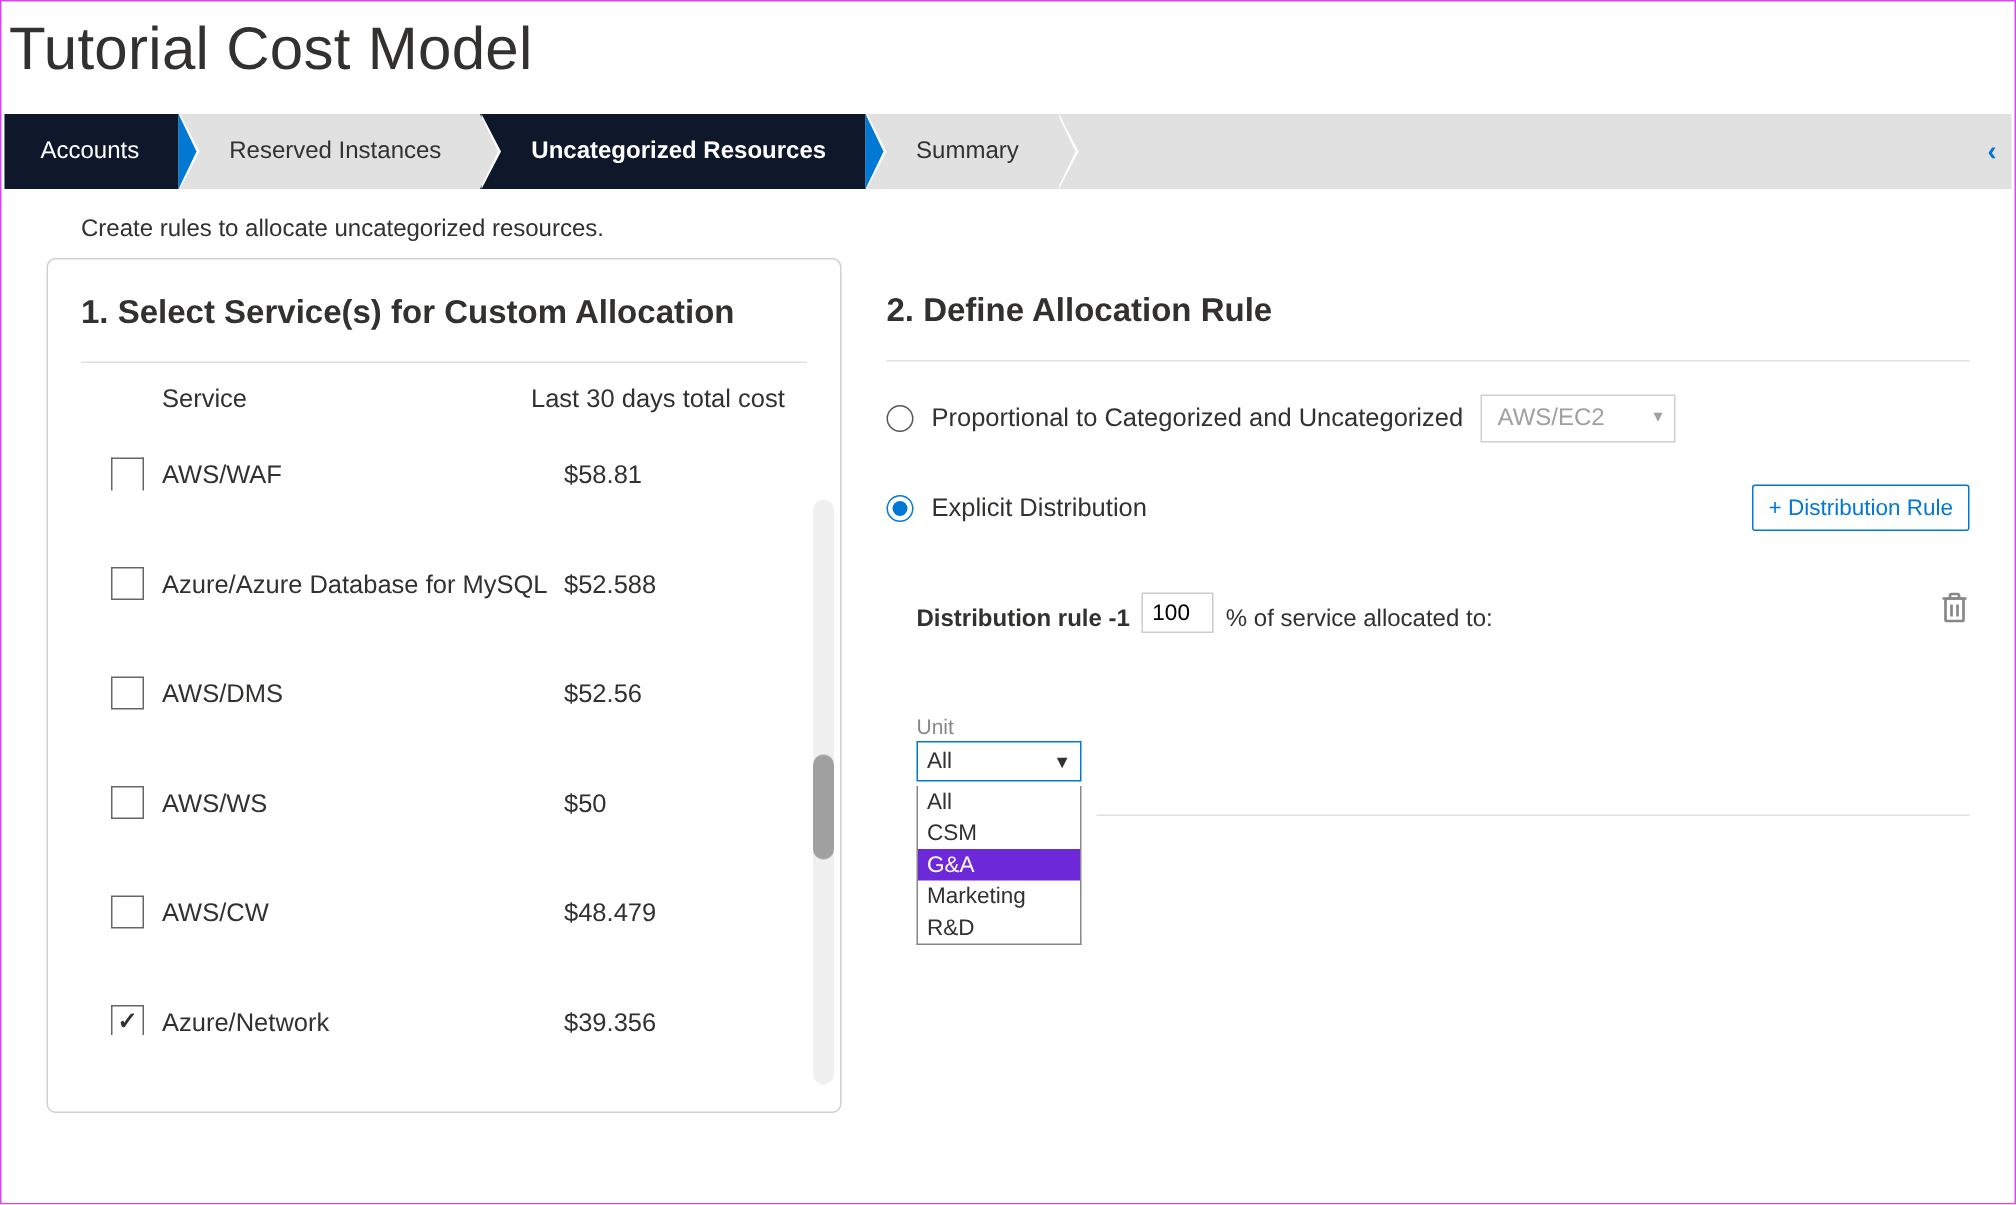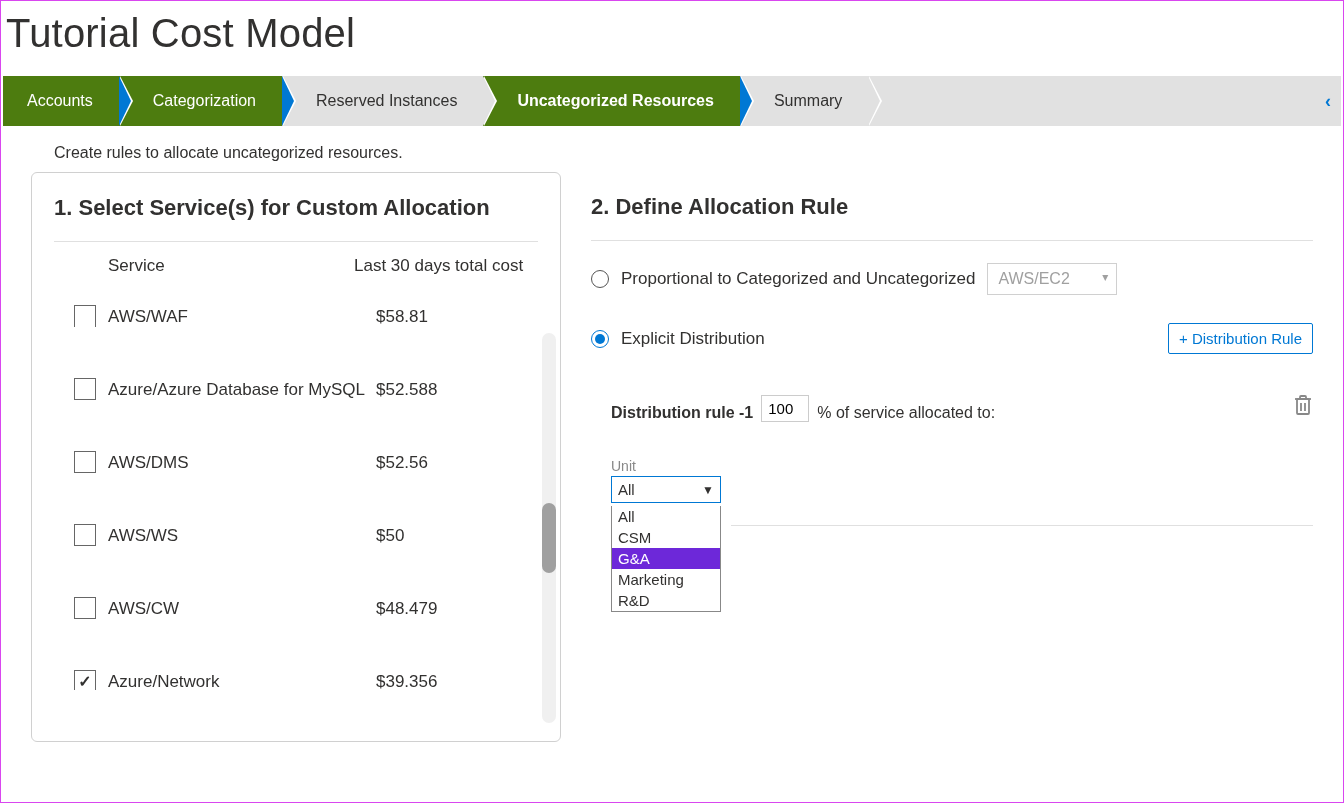--- a/index.html
+++ b/index.html
@@ -2,21 +2,21 @@
 <html><head>
 <meta charset="utf-8">
 <style>
   * { box-sizing: border-box; margin: 0; padding: 0; }
   body { font-family: "Segoe UI", Arial, sans-serif; color: #323130; background: #fff; }
   .page { border: 1px solid #d946ef; width: 1344px; height: 803px; position: relative; overflow: hidden; }
   .title { font-size: 40px; font-weight: 300; padding: 10px 5px 20px 5px; letter-spacing: 0.2px; }
   
   .wizard { display: flex; height: 50px; align-items: stretch; background: #e1e1e1; margin: 0 2px; position: relative; }
   .wizard-step { position: relative; display: flex; align-items: center; padding: 0 26px 0 34px; font-size: 16px; color: #323130; }
-  .wizard-step.active { background: #4d7c0f; color: #fff; }
+  .wizard-step.active { background: #0f172a; color: #fff; }
   .wizard-step.current { font-weight: 600; }
   .wizard-step::after {
     content: ""; position: absolute; right: -12px; top: 0; width: 0; height: 0;
     border-top: 25px solid transparent; border-bottom: 25px solid transparent;
     z-index: 2;
   }
   .wizard-step.active::after { border-left: 12px solid #0078d4; }
   .wizard-step.inactive::after { border-left: 12px solid #e1e1e1; }
   .wizard-step::before {
     content: ""; position: absolute; right: -14px; top: 0; width: 0; height: 0;
@@ -62,39 +62,38 @@
   .select-disabled::after { content: "▾"; position: absolute; right: 8px; top: 6px; color: #a0a0a0; font-size: 12px;}
   
   .dist-btn { border: 1px solid #0078d4; color: #0078d4; background: #fff; padding: 6px 10px; font-size: 15px; border-radius: 2px; margin-left: auto; cursor:pointer;}
   .rule-row-top { display: flex; align-items: center; }
   
   .dist-rule { margin-top: 40px; padding-left: 20px; }
   .dist-line { display: flex; align-items: flex-end; gap: 8px; font-size: 16px; font-weight: 600;}
   .num-input { border: 1px solid #ccc; width: 48px; padding: 4px 6px; font-size: 15px; text-align: left; font-weight: normal;}
   .trash { margin-left: auto; color: #888; font-size: 22px; cursor: pointer; }
   
-  .unit-wrap { margin-top: 36px; position: relative; width: 110px; }
+  .unit-wrap { margin-top: 54px; position: relative; width: 110px; }
   .unit-label { color: #888; font-size: 14px; margin-bottom: 2px; }
   .unit-select { border: 1.5px solid #0078d4; width: 110px; padding: 4px 6px; font-size: 15px; display: flex; justify-content: space-between; align-items: center; cursor: pointer; background:#fff;}
   .unit-select .caret { font-size: 12px; }
   .unit-dropdown { position: absolute; top: 48px; left: 0; width: 110px; border: 1px solid #888; border-top: none; background: #fff; z-index: 10;}
   .unit-dropdown .opt { padding: 2px 6px; font-size: 15px; cursor: pointer; }
   .unit-dropdown .opt.highlight { background: #6d28d9; color: #fff; }
   
   .rule-divider { border-top: 1px solid #e0e0e0; margin-top: 22px; margin-left: 120px; margin-right: 0;}
 </style>
 </head>
 <body>
 
 <div class="page">
   <div class="title">Tutorial Cost Model</div>
 
   <div class="wizard">
     <div class="wizard-step active">Accounts</div>
-    <div class="wizard-step active">Categorization</div>
     <div class="wizard-step inactive">Reserved Instances</div>
     <div class="wizard-step active current last-active">Uncategorized Resources</div>
     <div class="wizard-step inactive">Summary</div>
     <div class="wizard-collapse">‹</div>
   </div>
 
   <div class="instructions">Create rules to allocate uncategorized resources.</div>
 
   <div class="panels">
 

